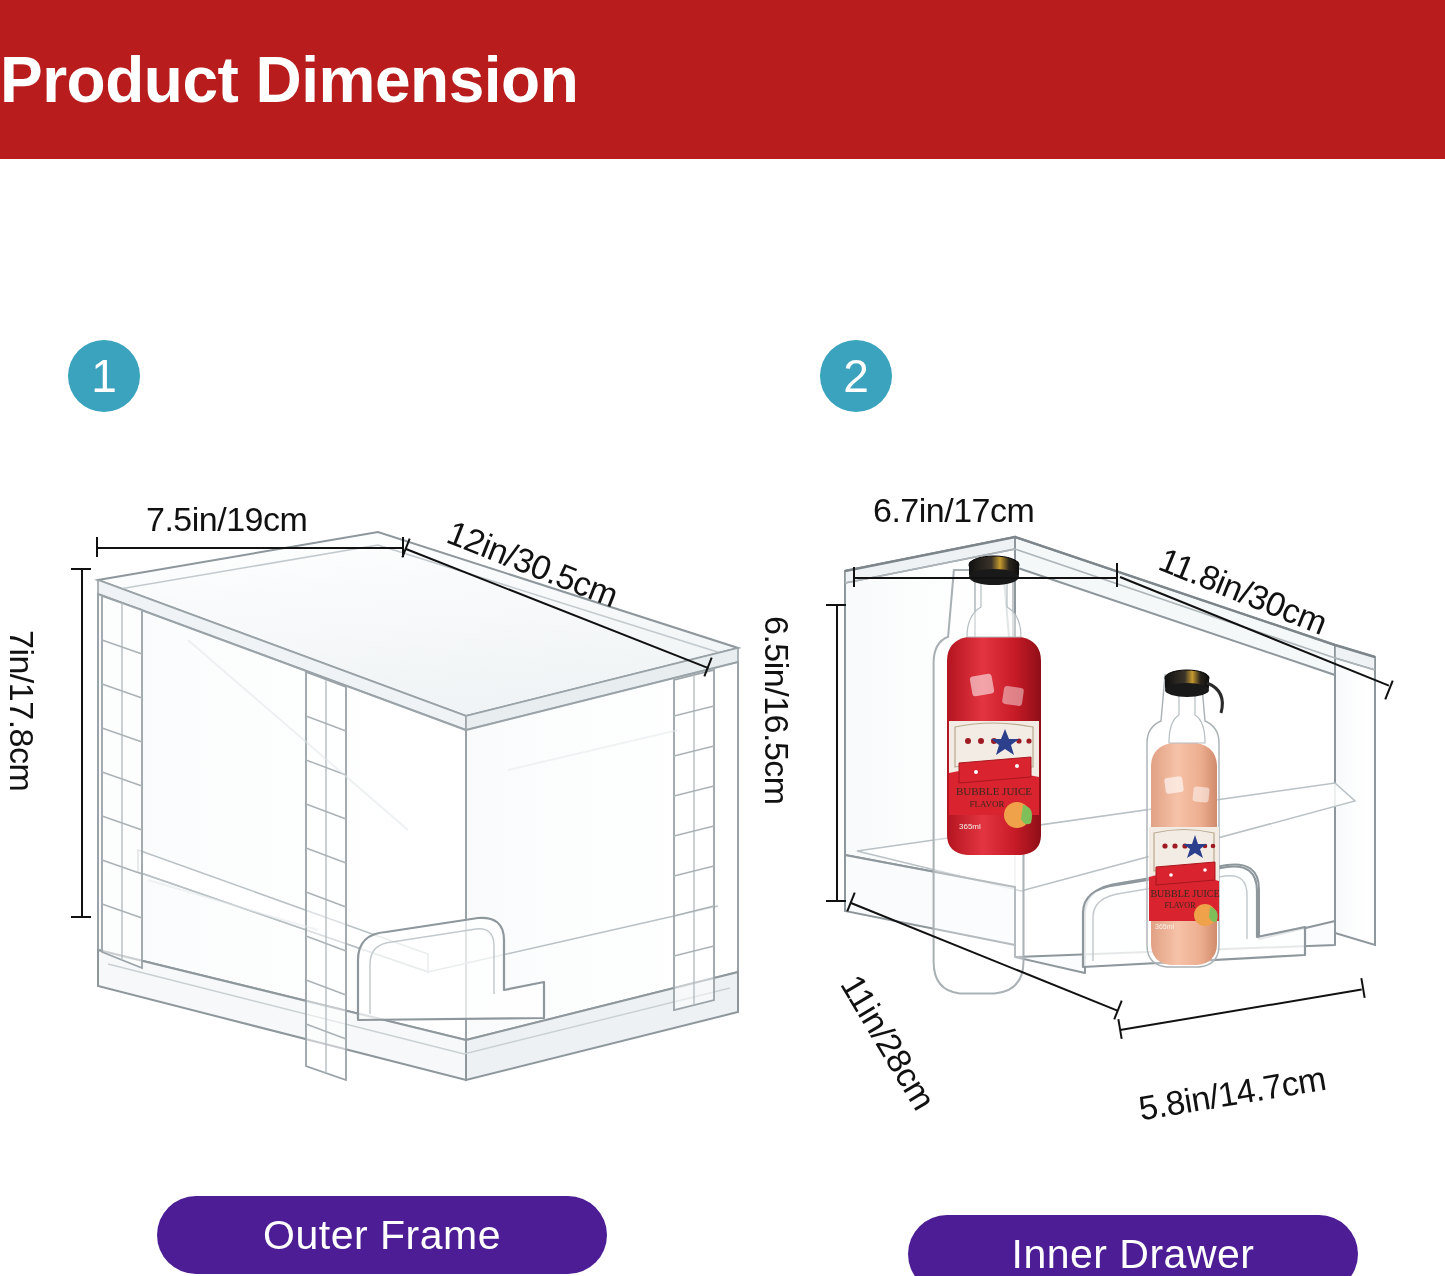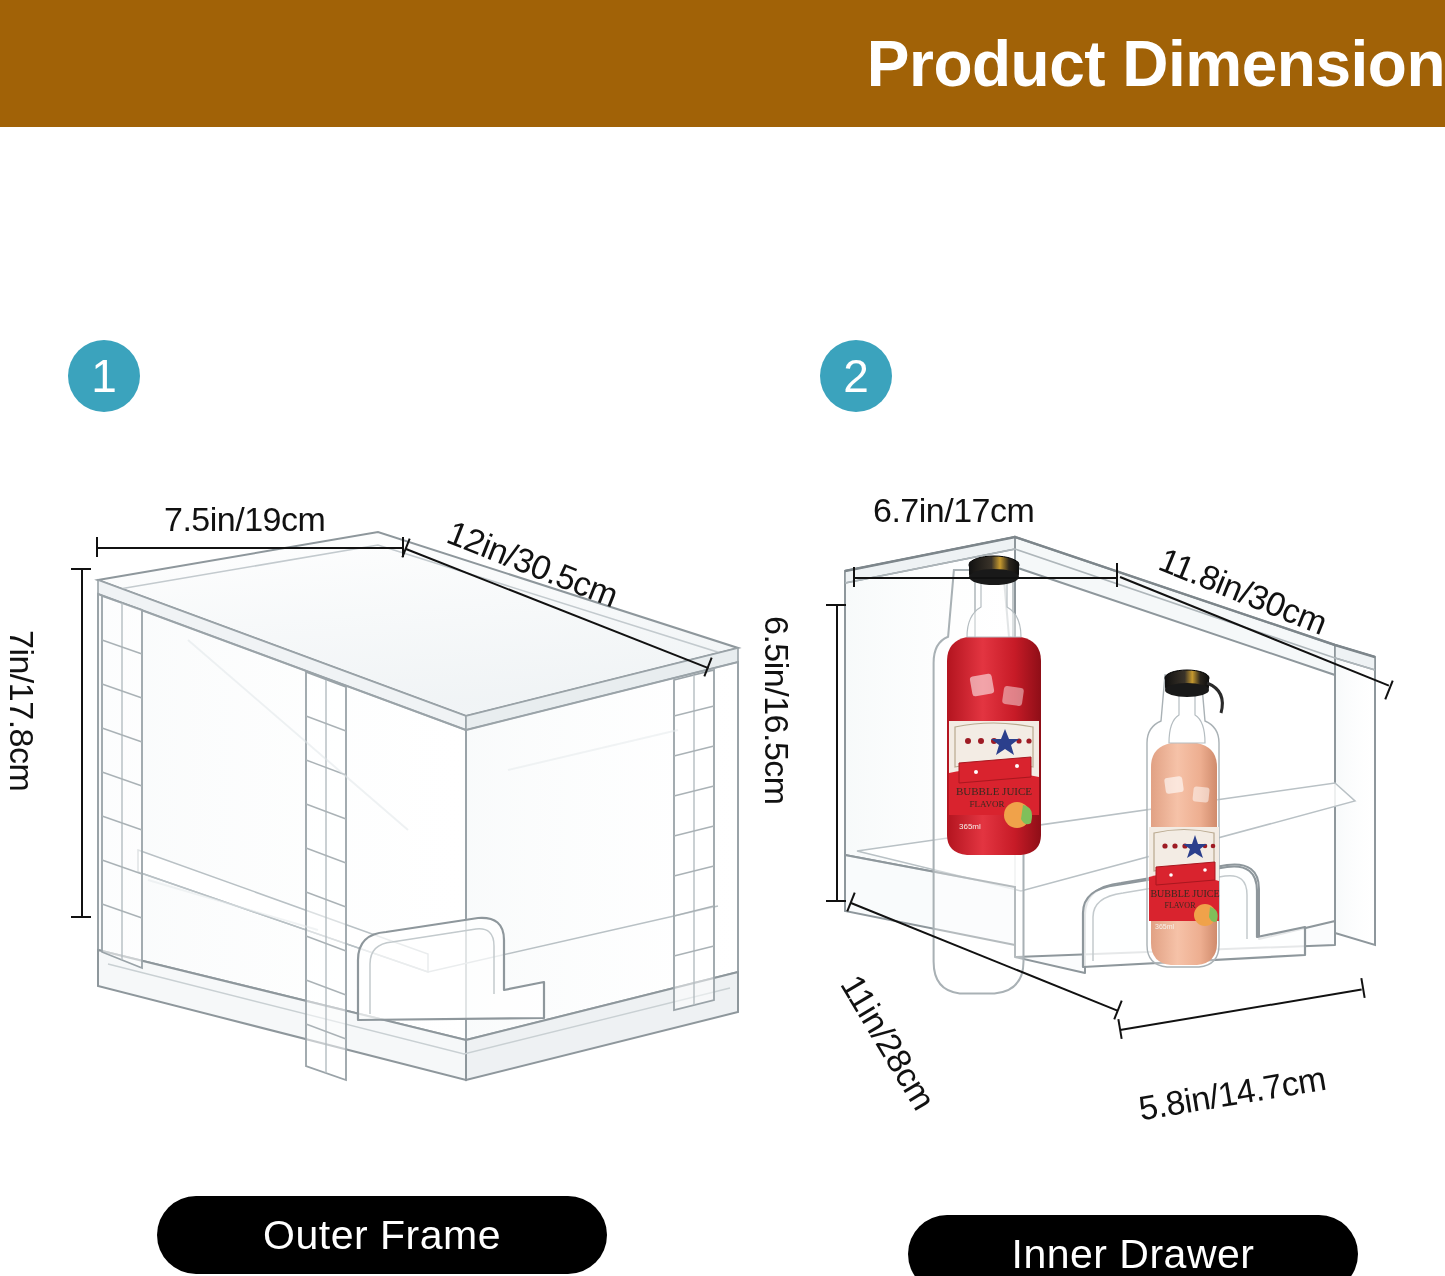--- a/index.html
+++ b/index.html
@@ -7,23 +7,23 @@
     width:1445px;height:1276px;
     background:#ffffff;
     font-family:"Liberation Sans", sans-serif;
     overflow:hidden;
     position:relative;
   }
   .page{position:relative;width:1445px;height:1276px;background:#fff;}
 
   
   .banner{
-    position:absolute;left:0;top:0;width:1445px;height:127px;
-    background:#a16207;
-    display:flex;align-items:center;justify-content:flex-end;
+    position:absolute;left:0;top:0;width:1445px;height:159px;
+    background:#b91c1c;
+    display:flex;align-items:center;justify-content:flex-start;
   }
   .banner-title{
     color:#ffffff;
     font-size:64px;
     font-weight:700;
     letter-spacing:-0.5px;
     line-height:1;
     text-align:center;
     font-family:"Liberation Sans", sans-serif;
   }
@@ -37,21 +37,21 @@
     display:flex;align-items:center;justify-content:center;
     font-size:46px;font-weight:400;line-height:1;
     font-family:"Liberation Sans", sans-serif;
   }
   #badge-1{left:68px;top:340px;}
   #badge-2{left:820px;top:340px;}
 
   
   .pill{
     position:absolute;
-    background:#000000;
+    background:#4c1d95;
     color:#ffffff;
     border-radius:42px;
     display:flex;align-items:center;justify-content:center;
     font-size:41px;font-weight:400;
     letter-spacing:0.5px;
     font-family:"Liberation Sans", sans-serif;
   }
   #pill-left{left:157px;top:1196px;width:450px;height:78px;}
   #pill-right{left:908px;top:1196px;width:450px;height:78px;margin-top:19px;}
 
@@ -333,21 +333,21 @@
         <polyline points="10,56 180,22 500,130 540,142" fill="none" stroke="#6e7removed" stroke-width="0"></polyline>
         <polyline points="10,56 180,22 500,130 540,142" fill="none" stroke="#7d868b" stroke-width="2.4"></polyline>
         <polyline points="10,68 180,34 500,143 540,155" fill="none" stroke="#aeb6ba" stroke-width="1.6"></polyline>
       </g>
     </svg>
   </div>
 
   <div class="dimline h" style="left:96px;top:547px;width:308px;"></div>
   <div class="cap v" style="left:96px;top:537px;"></div>
   <div class="cap v" style="left:402px;top:537px;"></div>
-  <div class="dim" style="left:164px;top:500px;">7.5in/19cm</div>
+  <div class="dim" style="left:146px;top:500px;">7.5in/19cm</div>
 
   <div class="rotline" style="left:406px;top:548px;width:325px;transform:rotate(21.5deg);"></div>
   <div class="rotcap" style="left:405px;top:538px;transform:rotate(21.5deg);"></div>
   <div class="rotcap" style="left:707px;top:657px;transform:rotate(21.5deg);"></div>
   <div class="dim" style="left:456px;top:513px;transform:rotate(21.5deg);transform-origin:left top;">12in/30.5cm</div>
 
   <div class="dimline v" style="left:81px;top:568px;height:350px;"></div>
   <div class="cap h" style="left:71px;top:568px;"></div>
   <div class="cap h" style="left:71px;top:916px;"></div>
   <div class="dim" style="left:41px;top:630px;transform:rotate(90deg);transform-origin:left top;white-space:nowrap;">7in/17.8cm</div>

